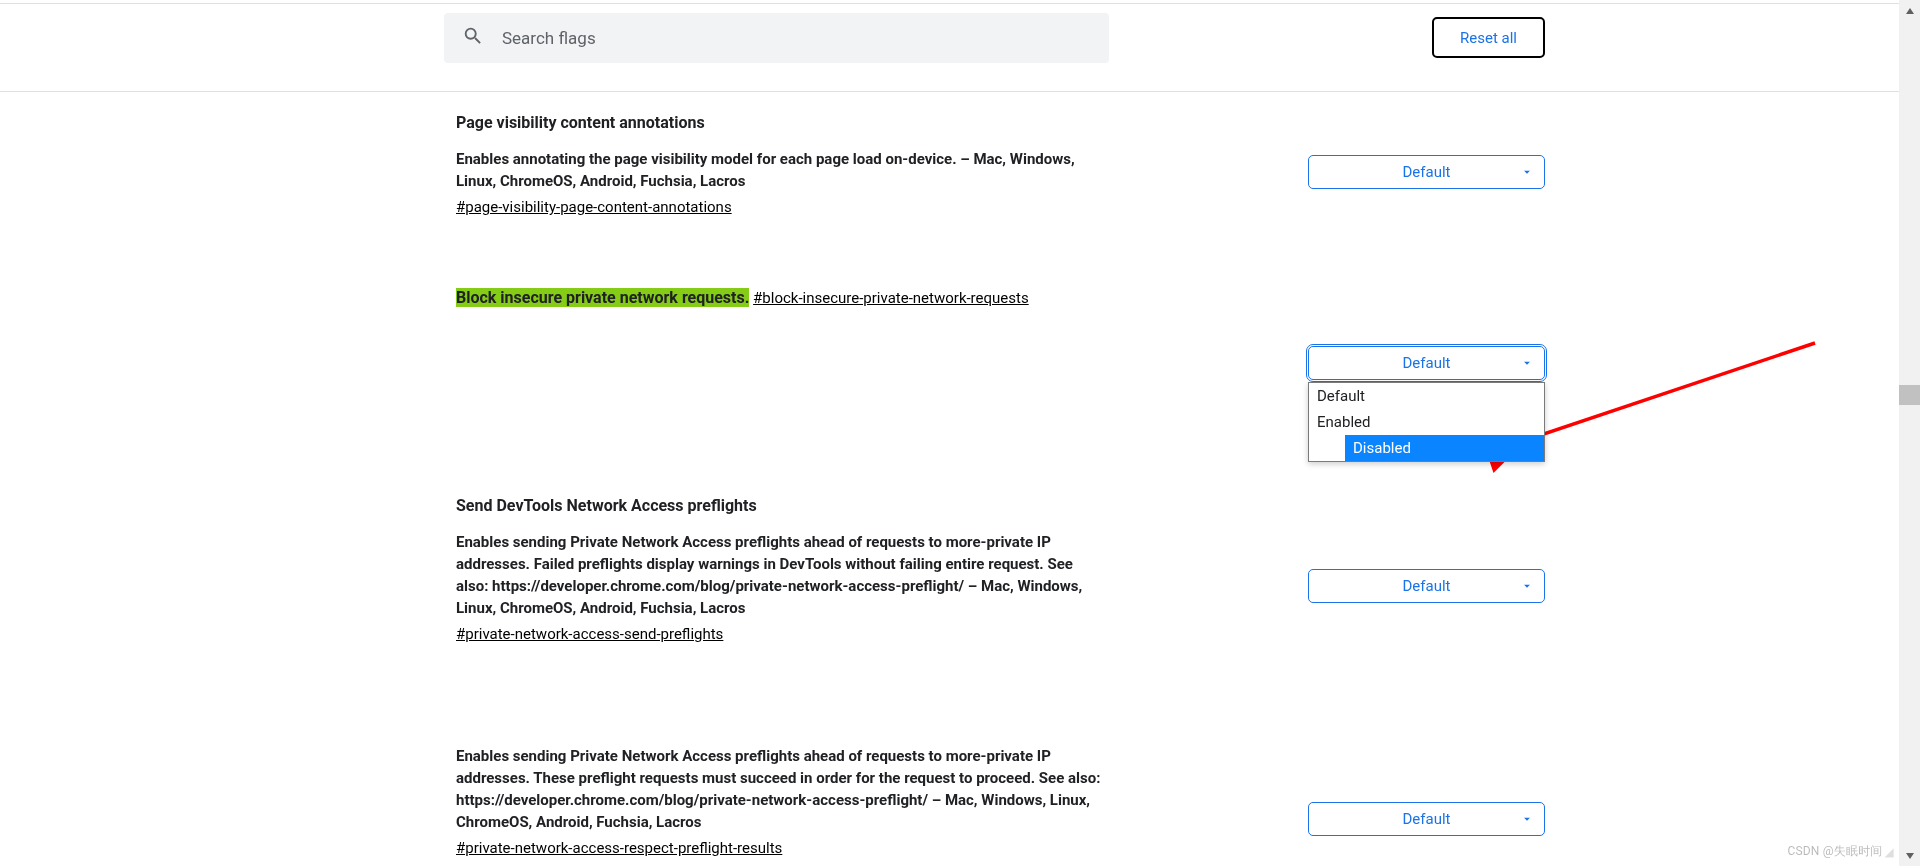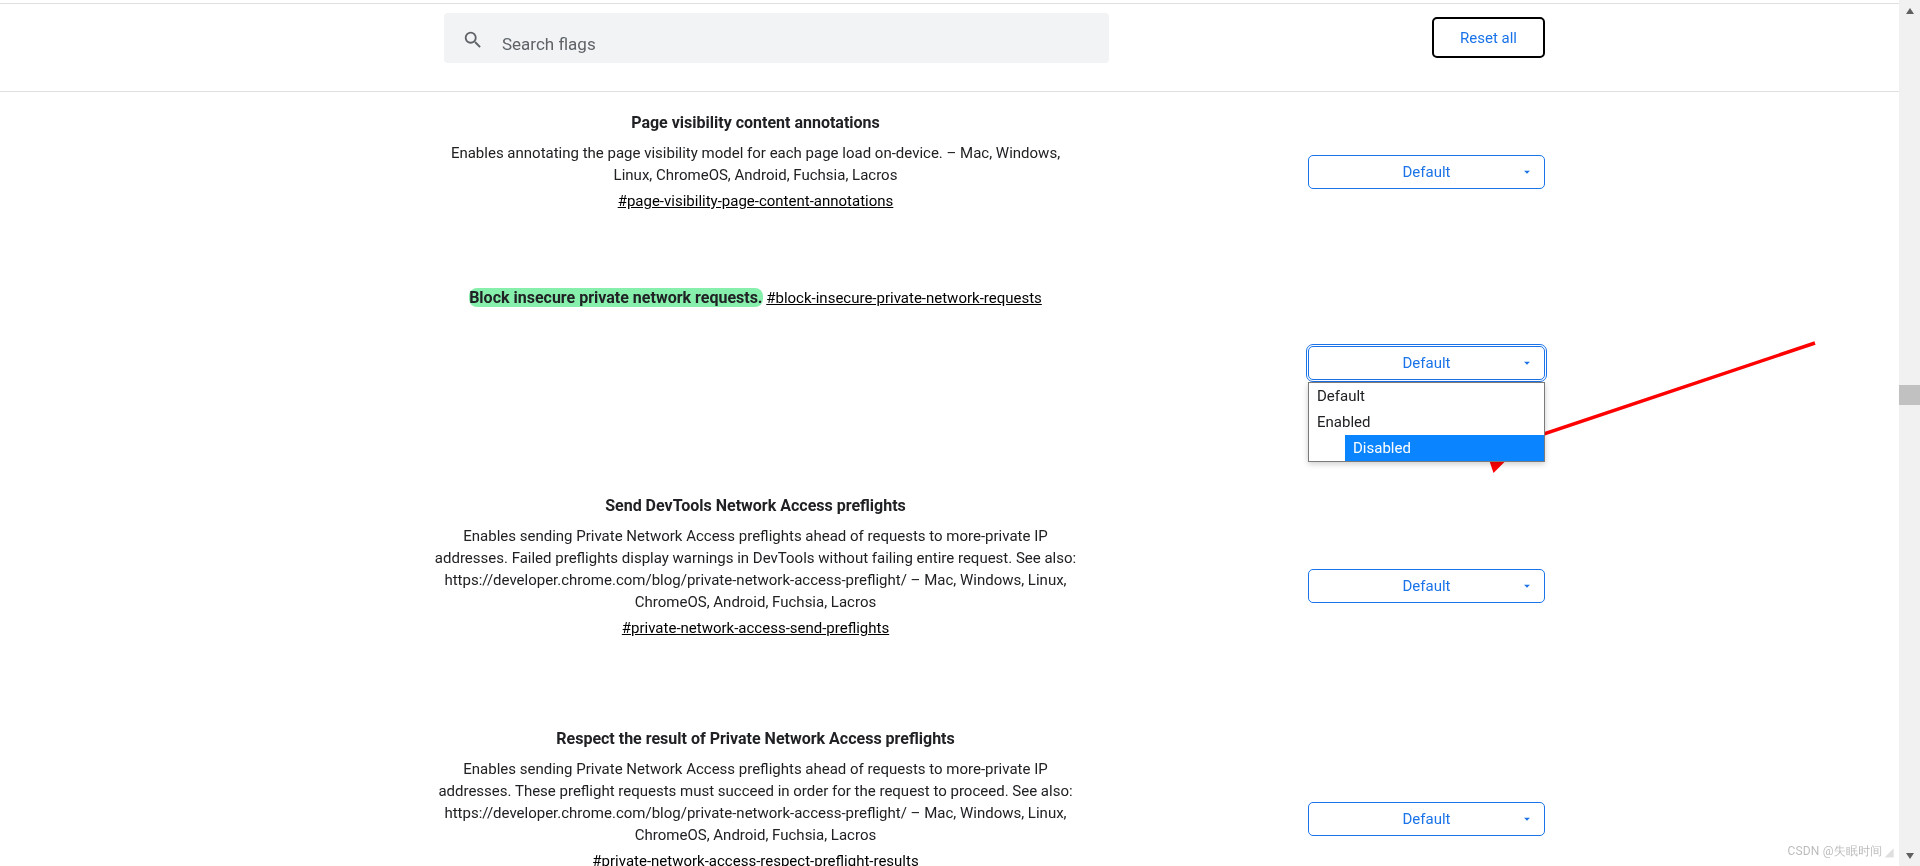--- a/index.html
+++ b/index.html
@@ -26,21 +26,21 @@
     background: #e0e0e0;
   }
 
   
   .searchbar {
     position: absolute;
     left: 444px; top: 13px;
     width: 665px; height: 50px;
     background: #f1f3f4;
     border-radius: 4px;
-    display: flex; align-items: flex-end;
+    display: flex; align-items: center;
     padding: 8px 18px;
   }
   .searchbar svg { width: 22px; height: 22px; fill: #5f6368; margin-right: 16px; }
   .searchbar input {
     border: none; background: transparent; outline: none;
     font-size: 17px; color: #5f6368; width: 100%;
     font-family: inherit;
   }
   .searchbar input::placeholder { color: #5f6368; }
 
@@ -52,43 +52,42 @@
     background: #fff;
     color: #1a73e8;
     font-size: 15px;
     display: flex; align-items: center; justify-content: center;
     cursor: pointer;
   }
 
   
   .flag {
     position: absolute;
-    left: 432px;
+    left: 456px;
     width: 1100px;
-    text-align: center;
   }
   .flag .text-col {
     width: 647px;
   }
   .flag h3 {
     margin: 0 0 7px 0;
     font-size: 16px;
     font-weight: 700;
     color: #202124;
     display: inline;
   }
   .flag h3.hl {
-    background: #86efac;
-    border-radius: 8px;
+    background: #84cc16;
   }
   .flag p {
-    margin: 10px 0 6px 0;
+    margin: 16px 0 6px 0;
     font-size: 15px;
     line-height: 22px;
     color: #202124;
+    font-weight: bold;
   }
   .flag a.hash {
     font-size: 15px;
     color: #000000;
     text-decoration: underline;
   }
 
   
   .dd {
     position: absolute;
@@ -242,21 +241,20 @@
     <span>Default</span>
     <span class="chev">
       <svg viewBox="0 0 24 24">
           <path d="M7 10l5 5 5-5z"></path>
         </svg>
     </span>
   </div>
 
   <div class="flag" style="top:729px">
     <div class="text-col">
-      <h3>Respect the result of Private Network Access preflights</h3>
       <p>Enables sending Private Network Access preflights ahead of requests to more-private IP addresses. These preflight requests must succeed in order for the request to proceed. See also: https://developer.chrome.com/blog/private-network-access-preflight/ – Mac, Windows, Linux, ChromeOS, Android, Fuchsia, Lacros</p>
       <a href="#" class="hash">#private-network-access-respect-preflight-results</a>
     </div>
   </div>
   <div class="dd" style="top:802px">
     <span>Default</span>
     <span class="chev">
       <svg viewBox="0 0 24 24">
           <path d="M7 10l5 5 5-5z"></path>
         </svg>

